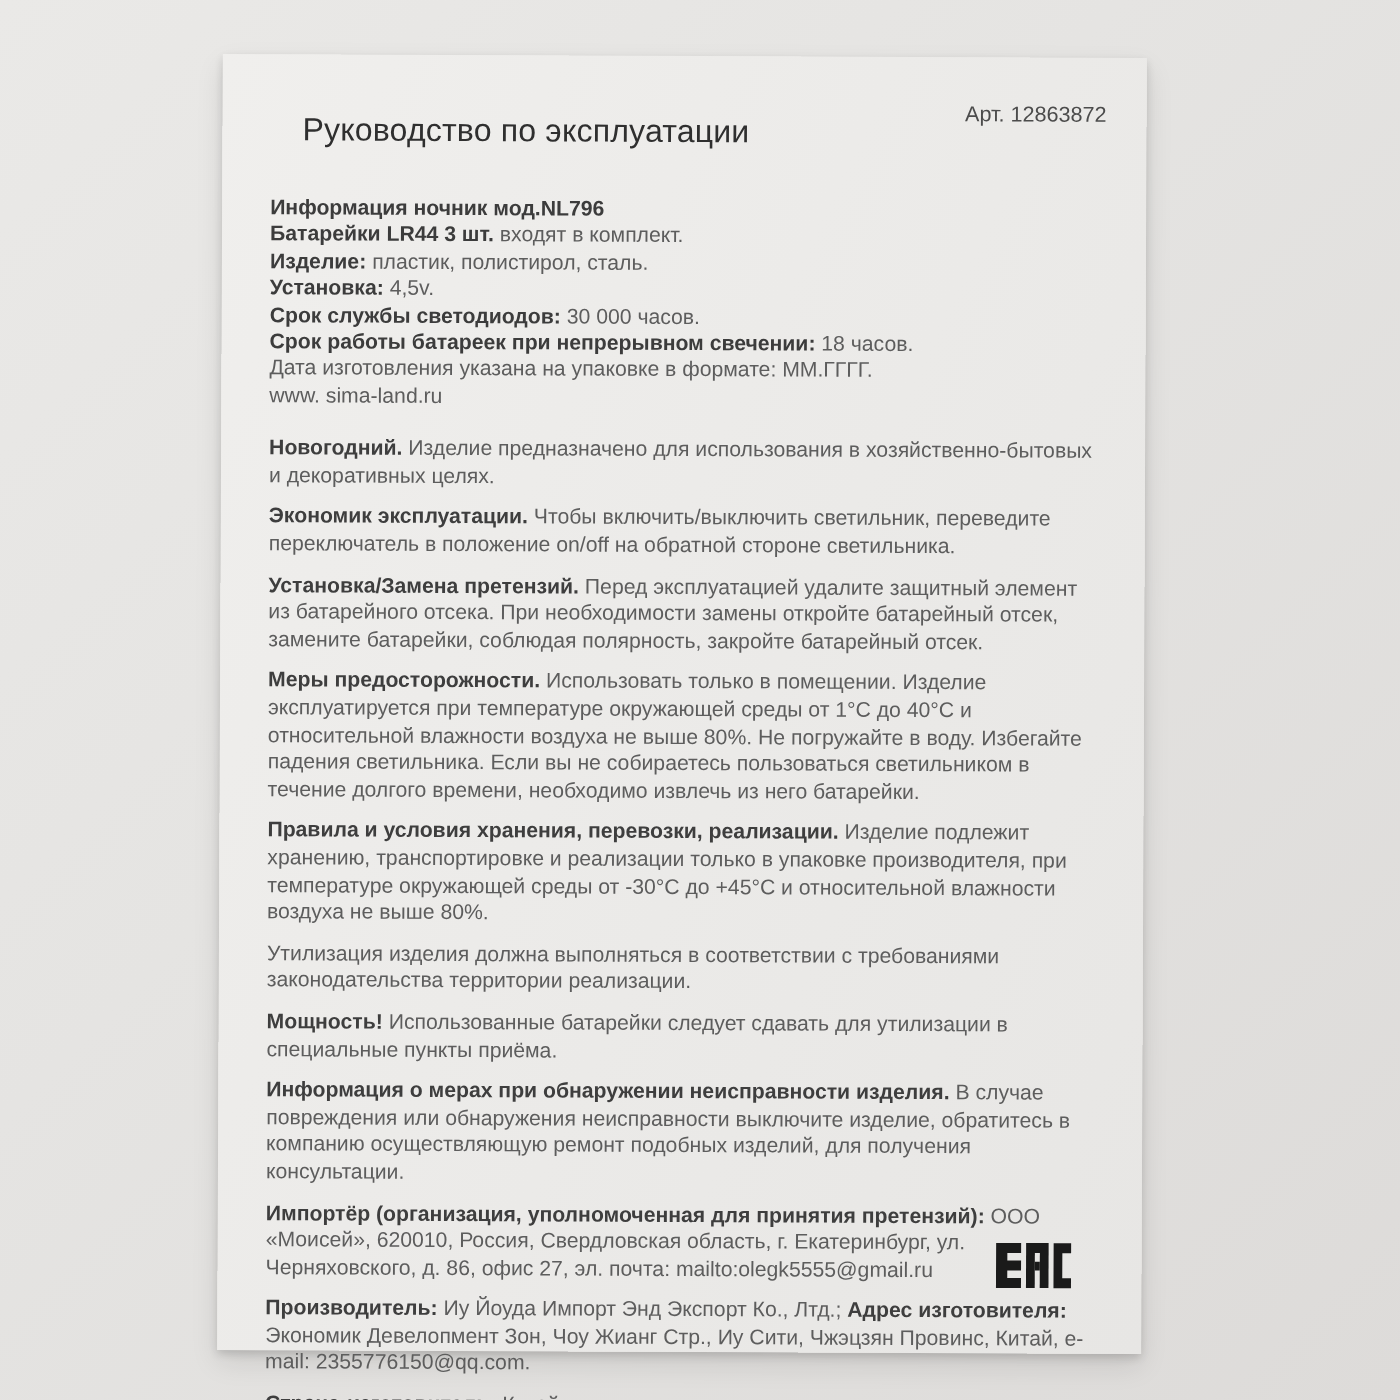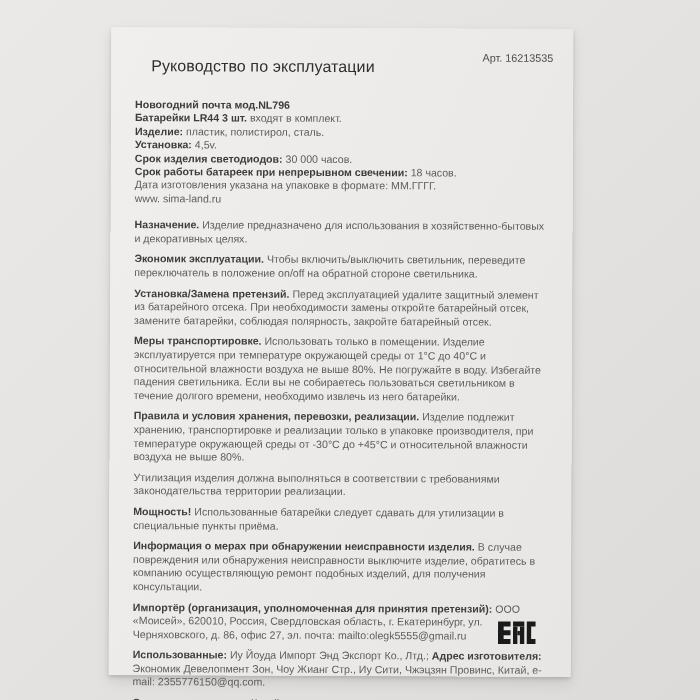--- a/index.html
+++ b/index.html
@@ -85,45 +85,45 @@
   }
 </style>
 </head>
 <body>
 
 <div class="scene">
   <div class="paper">
 
     <div class="header">
       <h1 class="title">Руководство по эксплуатации</h1>
-      <div class="art">Арт. 16213535</div>
+      <div class="art">Арт. 12863872</div>
     </div>
 
     <div class="specs" id="specs">
-        <div class="spec-line"><b>Новогодний почта мод.NL796</b></div>
+        <div class="spec-line"><b>Информация ночник мод.NL796</b></div>
         <div class="spec-line"><b>Батарейки LR44 3 шт.</b> входят в комплект.</div>
         <div class="spec-line"><b>Изделие:</b> пластик, полистирол, сталь.</div>
         <div class="spec-line"><b>Установка:</b> 4,5v.</div>
-        <div class="spec-line"><b>Срок изделия светодиодов:</b> 30 000 часов.</div>
+        <div class="spec-line"><b>Срок службы светодиодов:</b> 30 000 часов.</div>
         <div class="spec-line"><b>Срок работы батареек при непрерывном свечении:</b> 18  часов.</div>
         <div class="spec-line">Дата изготовления указана на упаковке в формате: ММ.ГГГГ.</div>
         <div class="spec-line">www. sima-land.ru</div>
       </div>
 
     <div class="sections" id="sections">
-        <p class="para"><b>Назначение.</b> Изделие предназначено для использования в хозяйственно-бытовых и декоративных целях.</p>
+        <p class="para"><b>Новогодний.</b> Изделие предназначено для использования в хозяйственно-бытовых и декоративных целях.</p>
         <p class="para"><b>Экономик эксплуатации.</b> Чтобы включить/выключить светильник, переведите переключатель в положение on/off на обратной стороне светильника.</p>
         <p class="para"><b>Установка/Замена претензий.</b> Перед эксплуатацией удалите защитный элемент из батарейного отсека. При необходимости замены откройте батарейный отсек, замените батарейки, соблюдая полярность, закройте батарейный отсек.</p>
-        <p class="para"><b>Меры транспортировке.</b> Использовать только в помещении. Изделие эксплуатируется при температуре окружающей среды от 1°С до 40°С и относительной влажности воздуха не выше 80%. Не погружайте в воду. Избегайте падения светильника. Если вы не собираетесь пользоваться светильником в течение долгого времени, необходимо извлечь из него батарейки.</p>
+        <p class="para"><b>Меры предосторожности.</b> Использовать только в помещении. Изделие эксплуатируется при температуре окружающей среды от 1°С до 40°С и относительной влажности воздуха не выше 80%. Не погружайте в воду. Избегайте падения светильника. Если вы не собираетесь пользоваться светильником в течение долгого времени, необходимо извлечь из него батарейки.</p>
         <p class="para"><b>Правила и условия хранения, перевозки, реализации.</b> Изделие подлежит хранению, транспортировке и реализации только в упаковке производителя, при температуре окружающей среды от -30°С до +45°С и относительной влажности воздуха не выше 80%.</p>
         <p class="para">Утилизация изделия должна выполняться в соответствии с требованиями законодательства территории реализации.</p>
         <p class="para"><b>Мощность!</b> Использованные батарейки следует сдавать для утилизации в специальные пункты приёма.</p>
         <p class="para"><b>Информация о мерах при обнаружении неисправности изделия.</b> В случае повреждения или обнаружения неисправности выключите изделие, обратитесь в компанию осуществляющую ремонт подобных изделий, для получения консультации.</p>
         <p class="para"><b>Импортёр (организация, уполномоченная для принятия претензий):</b> ООО «Моисей», 620010, Россия, Свердловская область, г. Екатеринбург, ул. Черняховского, д. 86, офис  27, эл. почта: mailto:olegk5555@gmail.ru</p>
-        <p class="para"><b>Использованные:</b> Иу Йоуда Импорт Энд Экспорт Ко., Лтд.; <b>Адрес изготовителя:</b> Экономик Девелопмент Зон, Чоу Жианг Стр., Иу Сити, Чжэцзян Провинс, Китай, e-mail: 2355776150@qq.com.</p>
+        <p class="para"><b>Производитель:</b> Иу Йоуда Импорт Энд Экспорт Ко., Лтд.; <b>Адрес изготовителя:</b> Экономик Девелопмент Зон, Чоу Жианг Стр., Иу Сити, Чжэцзян Провинс, Китай, e-mail: 2355776150@qq.com.</p>
         <p class="para"><b>Страна-изготовитель:</b> Китай.</p>
       </div>
 
     <div class="eac" aria-label="ЕАС">
       <svg viewBox="0 0 64 40" xmlns="http://www.w3.org/2000/svg" aria-hidden="true">
         <g fill="#1a1a1a">
 
           <path d="M2,2 H22 V10 H11 V16 H22 V24 H11 V30 H22 V38 H2 Z"></path>
 
           <rect x="26" y="2" width="18" height="8"></rect>

